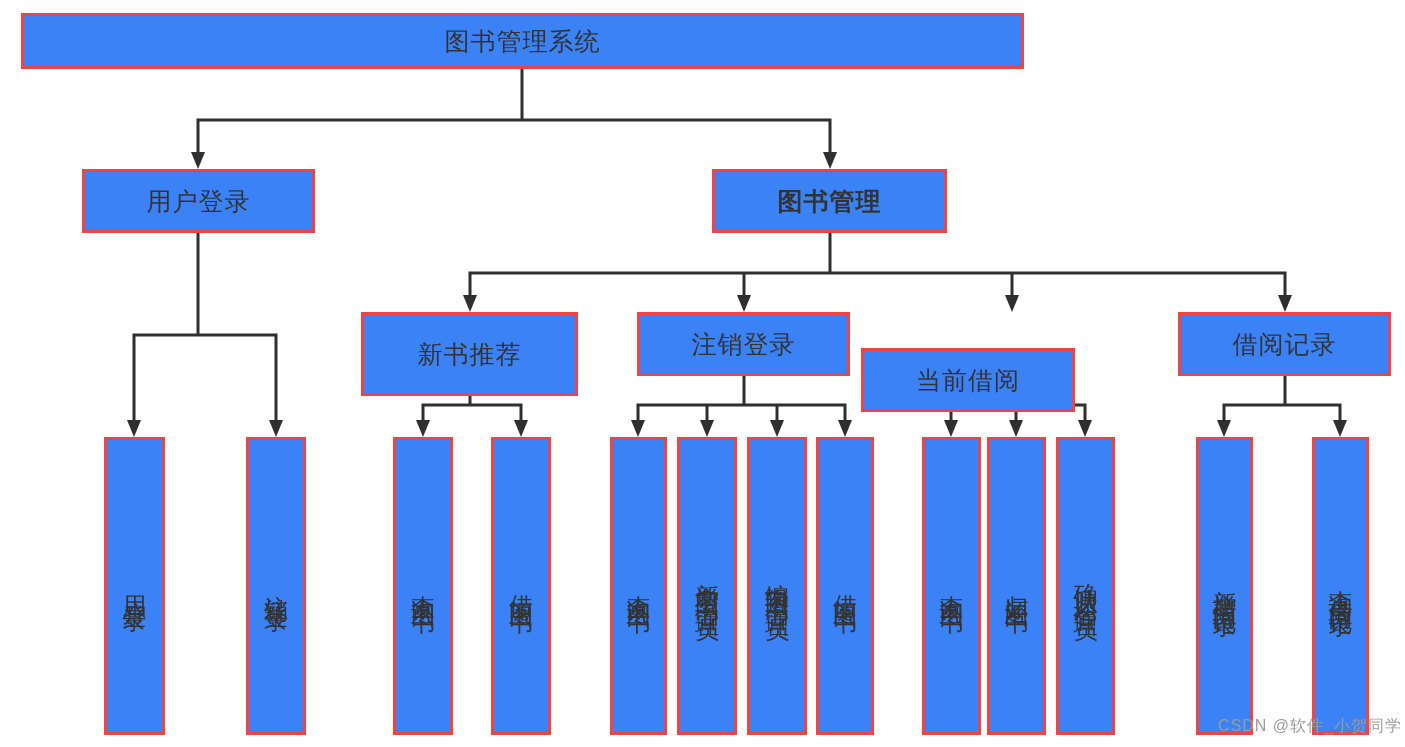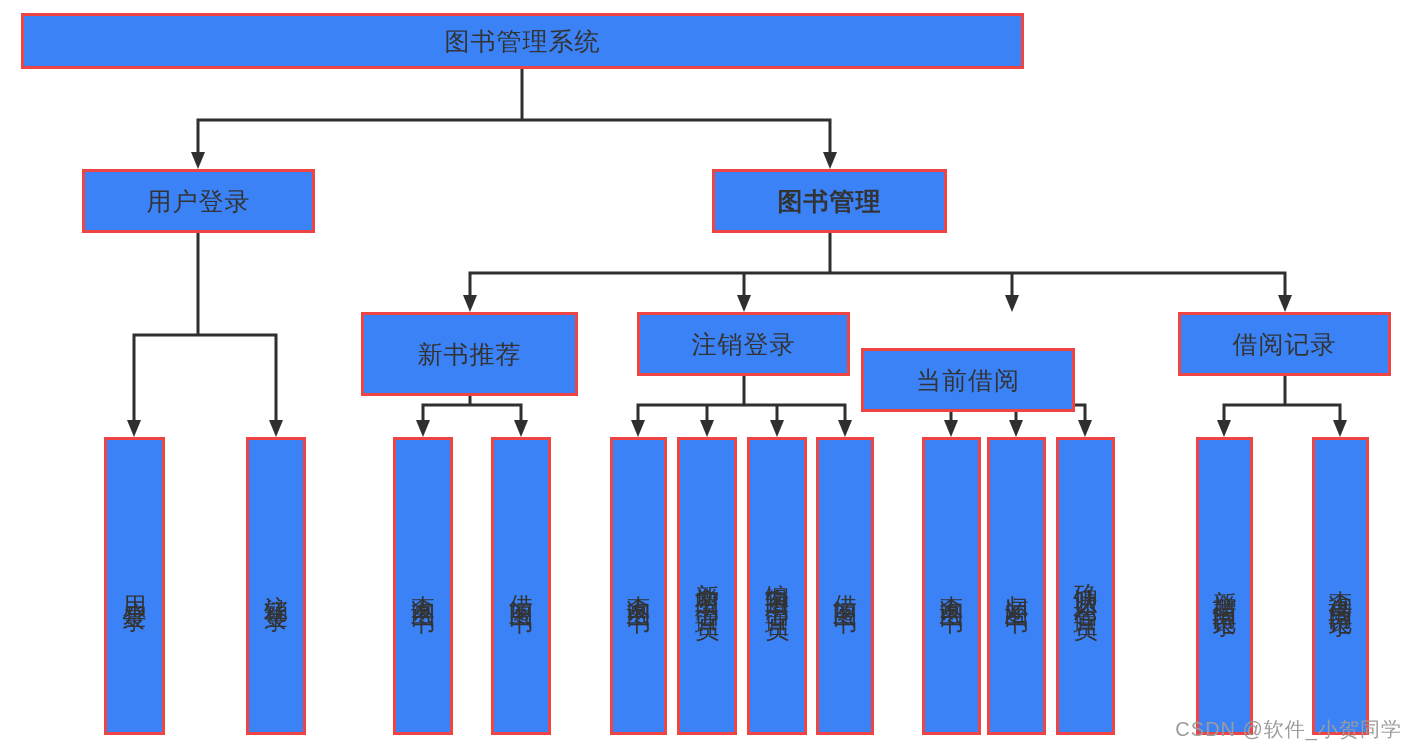--- a/index.html
+++ b/index.html
@@ -65,21 +65,21 @@
   .lf9  { left: 922px;  width: 59px; }
   .lf10 { left: 987px;  width: 59px; }
   .lf11 { left: 1056px; width: 59px; }
   .lf12 { left: 1196px; width: 57px; }
   .lf13 { left: 1312px; width: 57px; }
 
   .watermark {
     position: absolute;
     right: 3px;
     top: 716px;
-    font-size: 20px;
+    font-size: 16px;
     color: #9c9c9c;
     letter-spacing: 1px;
     z-index: 5;
     white-space: nowrap;
   }
 </style>
 </head>
 <body>
 
 <div class="canvas">

